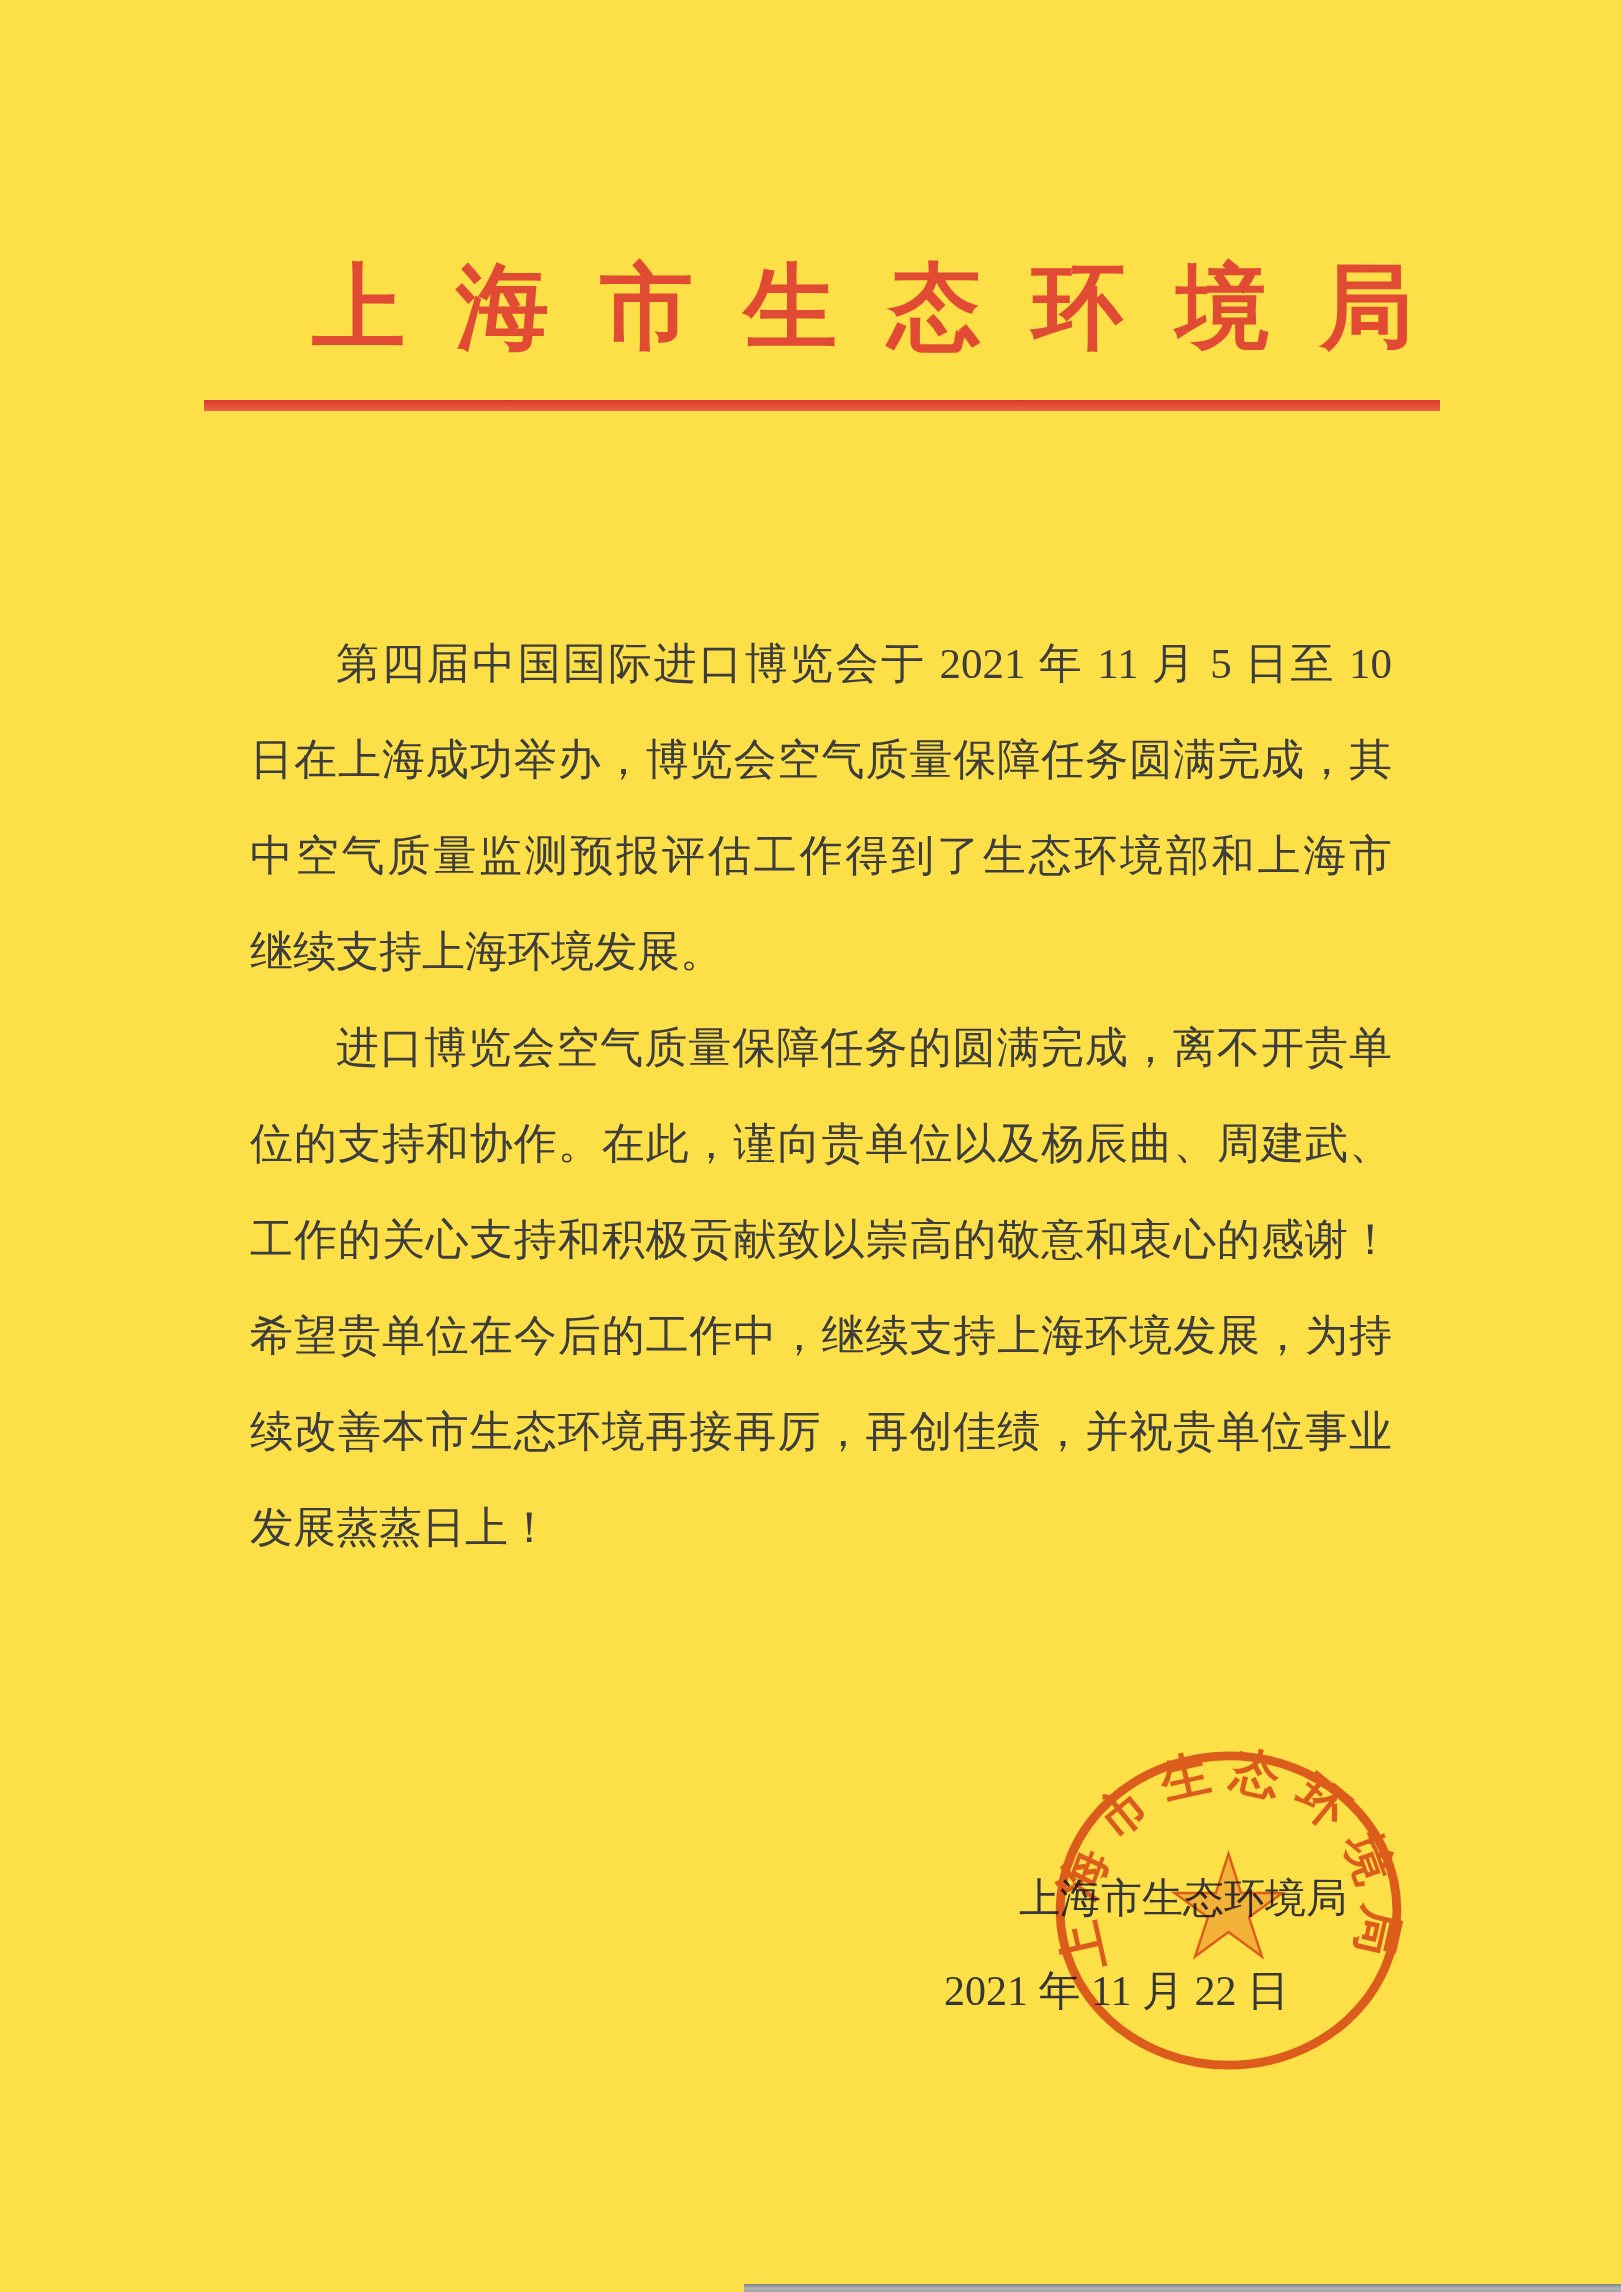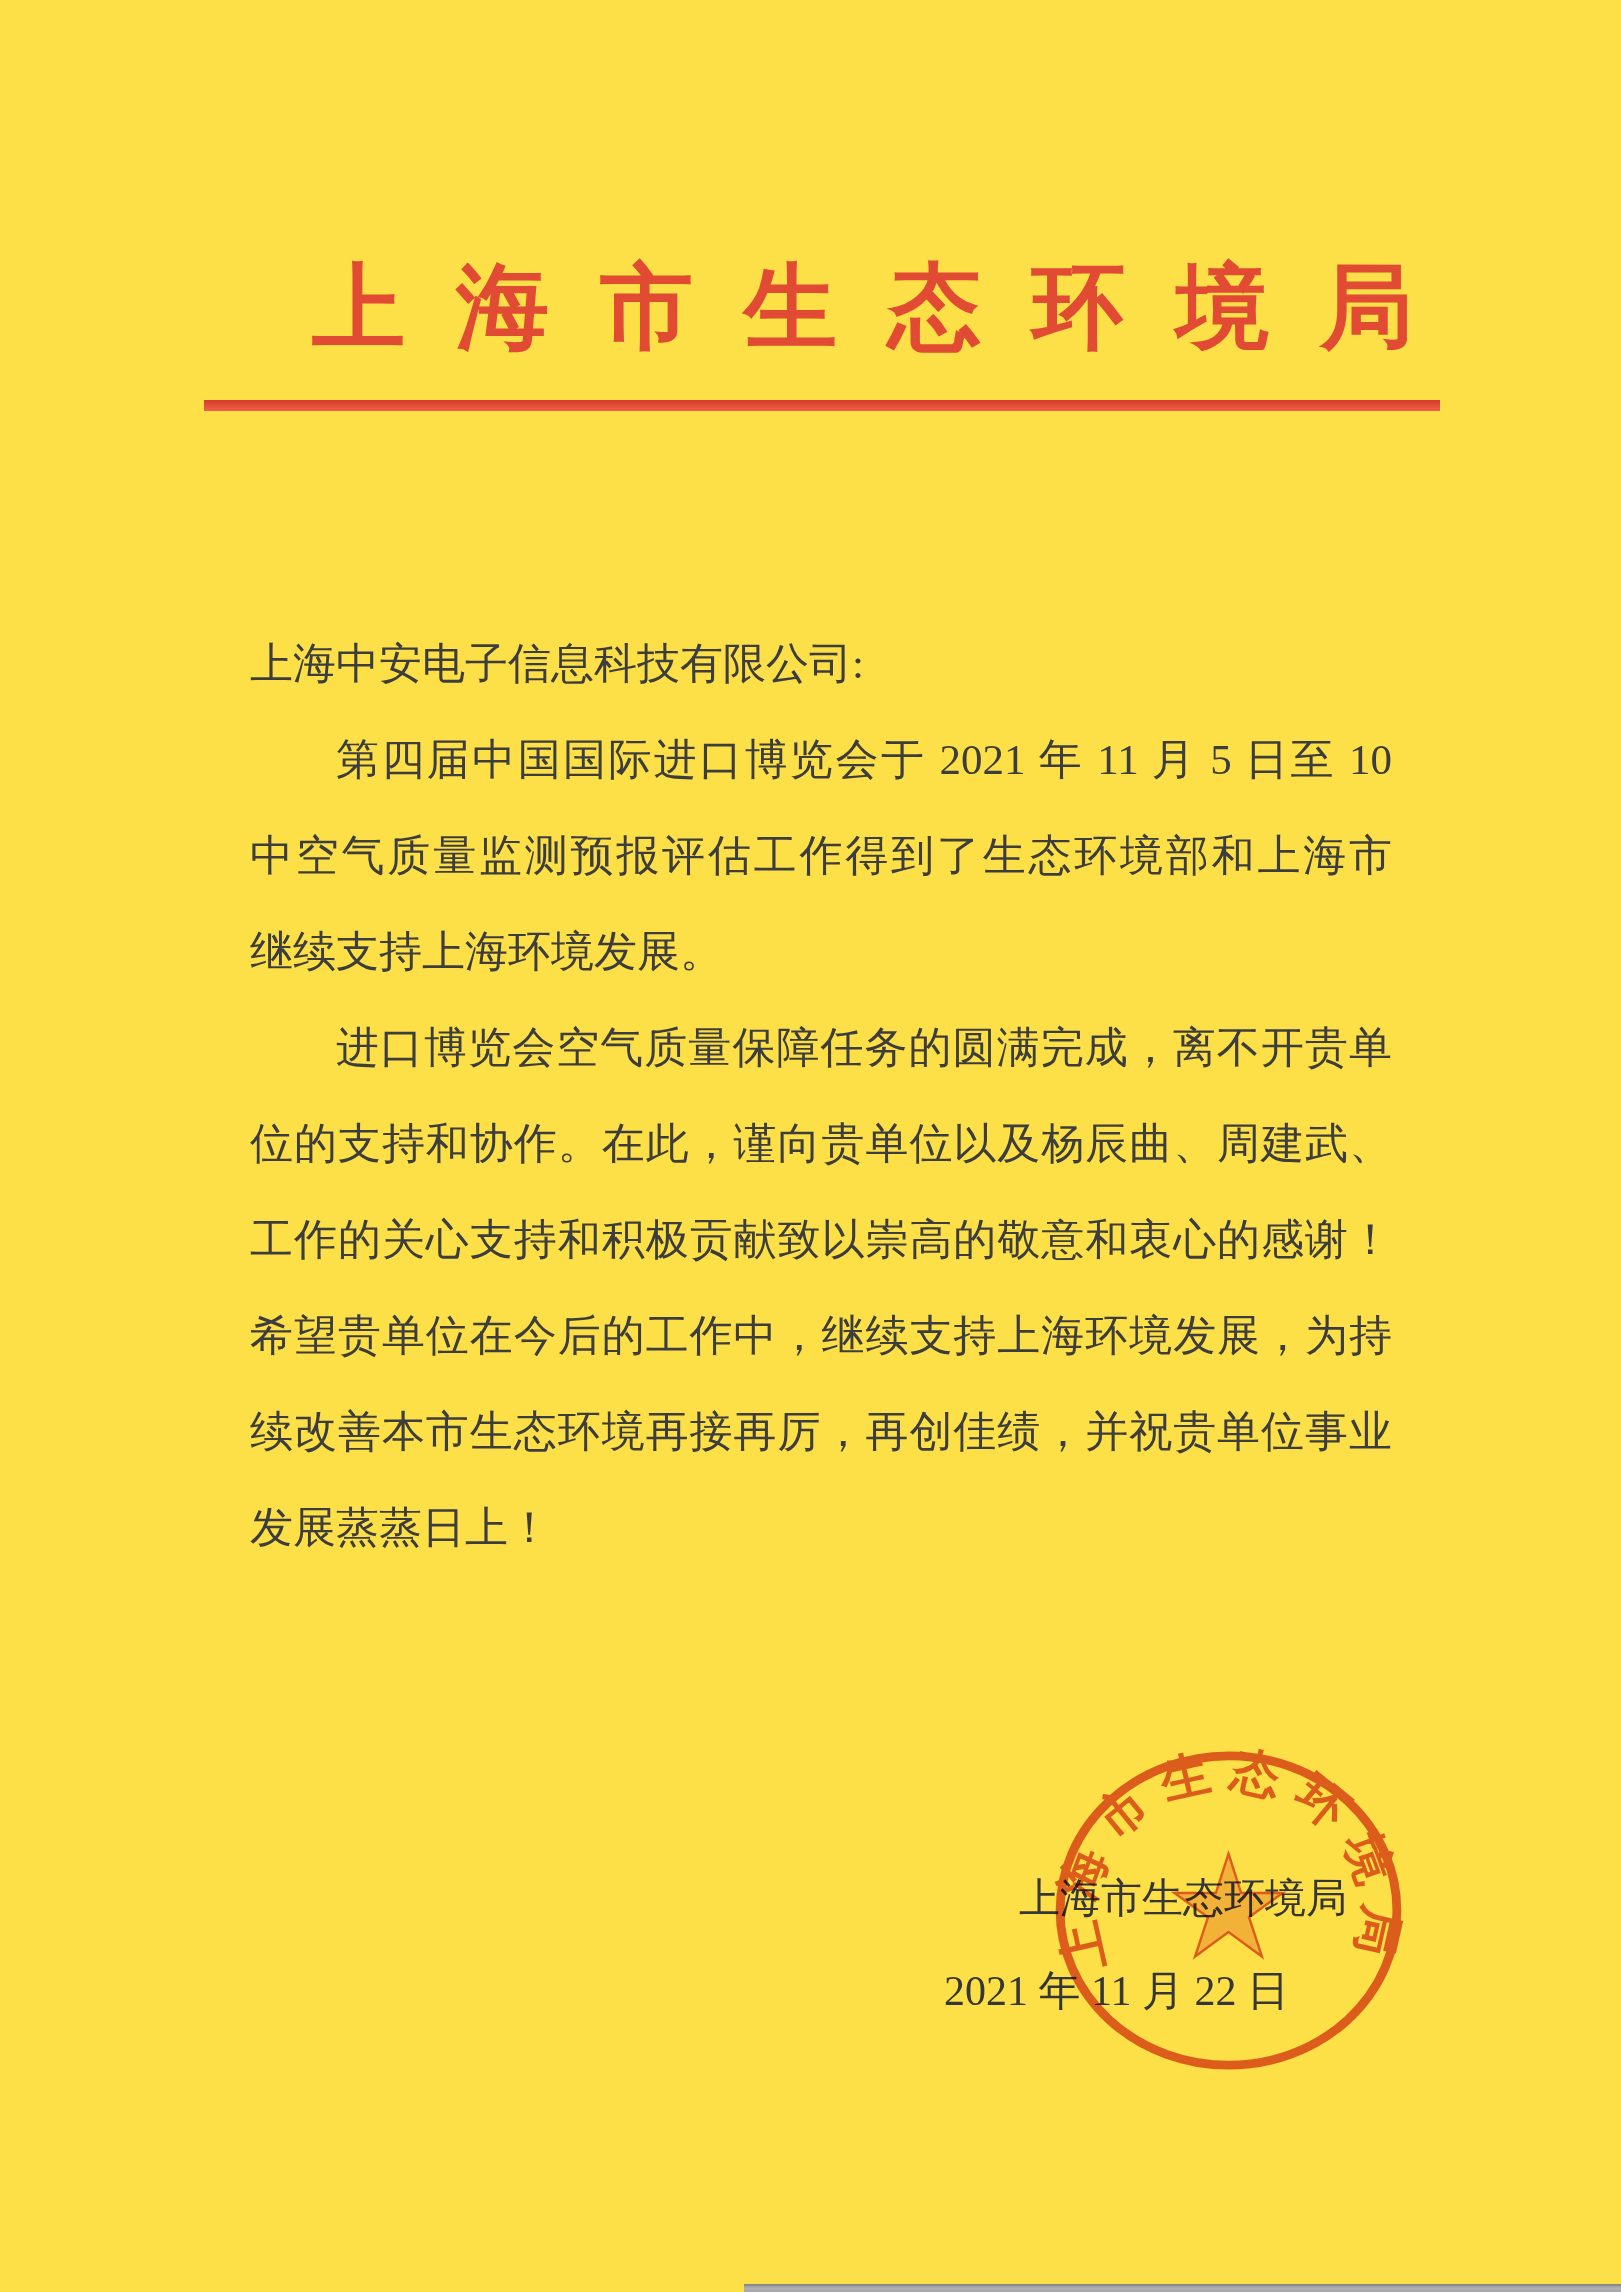--- a/index.html
+++ b/index.html
@@ -75,22 +75,22 @@
 <body>
 
 <div id="page">
 
   <div id="agency">上海市生态环境局</div>
 
   <div id="divider"></div>
 
 
   <div id="body">
-    <div class="line">上海中安电子信息科技有限公司:</div>
     <div class="line fill indent">第四届中国国际进口博览会于 2021 年 11 月 5 日至 10</div>
+    <div class="line fill">日在上海成功举办，博览会空气质量保障任务圆满完成，其</div>
     <div class="line fill">中空气质量监测预报评估工作得到了生态环境部和上海市</div>
     <div class="line">继续支持上海环境发展。</div>
     <div class="line fill indent">进口博览会空气质量保障任务的圆满完成，离不开贵单</div>
     <div class="line fill">位的支持和协作。在此，谨向贵单位以及杨辰曲、周建武、</div>
     <div class="line fill">工作的关心支持和积极贡献致以崇高的敬意和衷心的感谢！</div>
     <div class="line fill">希望贵单位在今后的工作中，继续支持上海环境发展，为持</div>
     <div class="line fill">续改善本市生态环境再接再厉，再创佳绩，并祝贵单位事业</div>
     <div class="line">发展蒸蒸日上！</div>
   </div>
 

